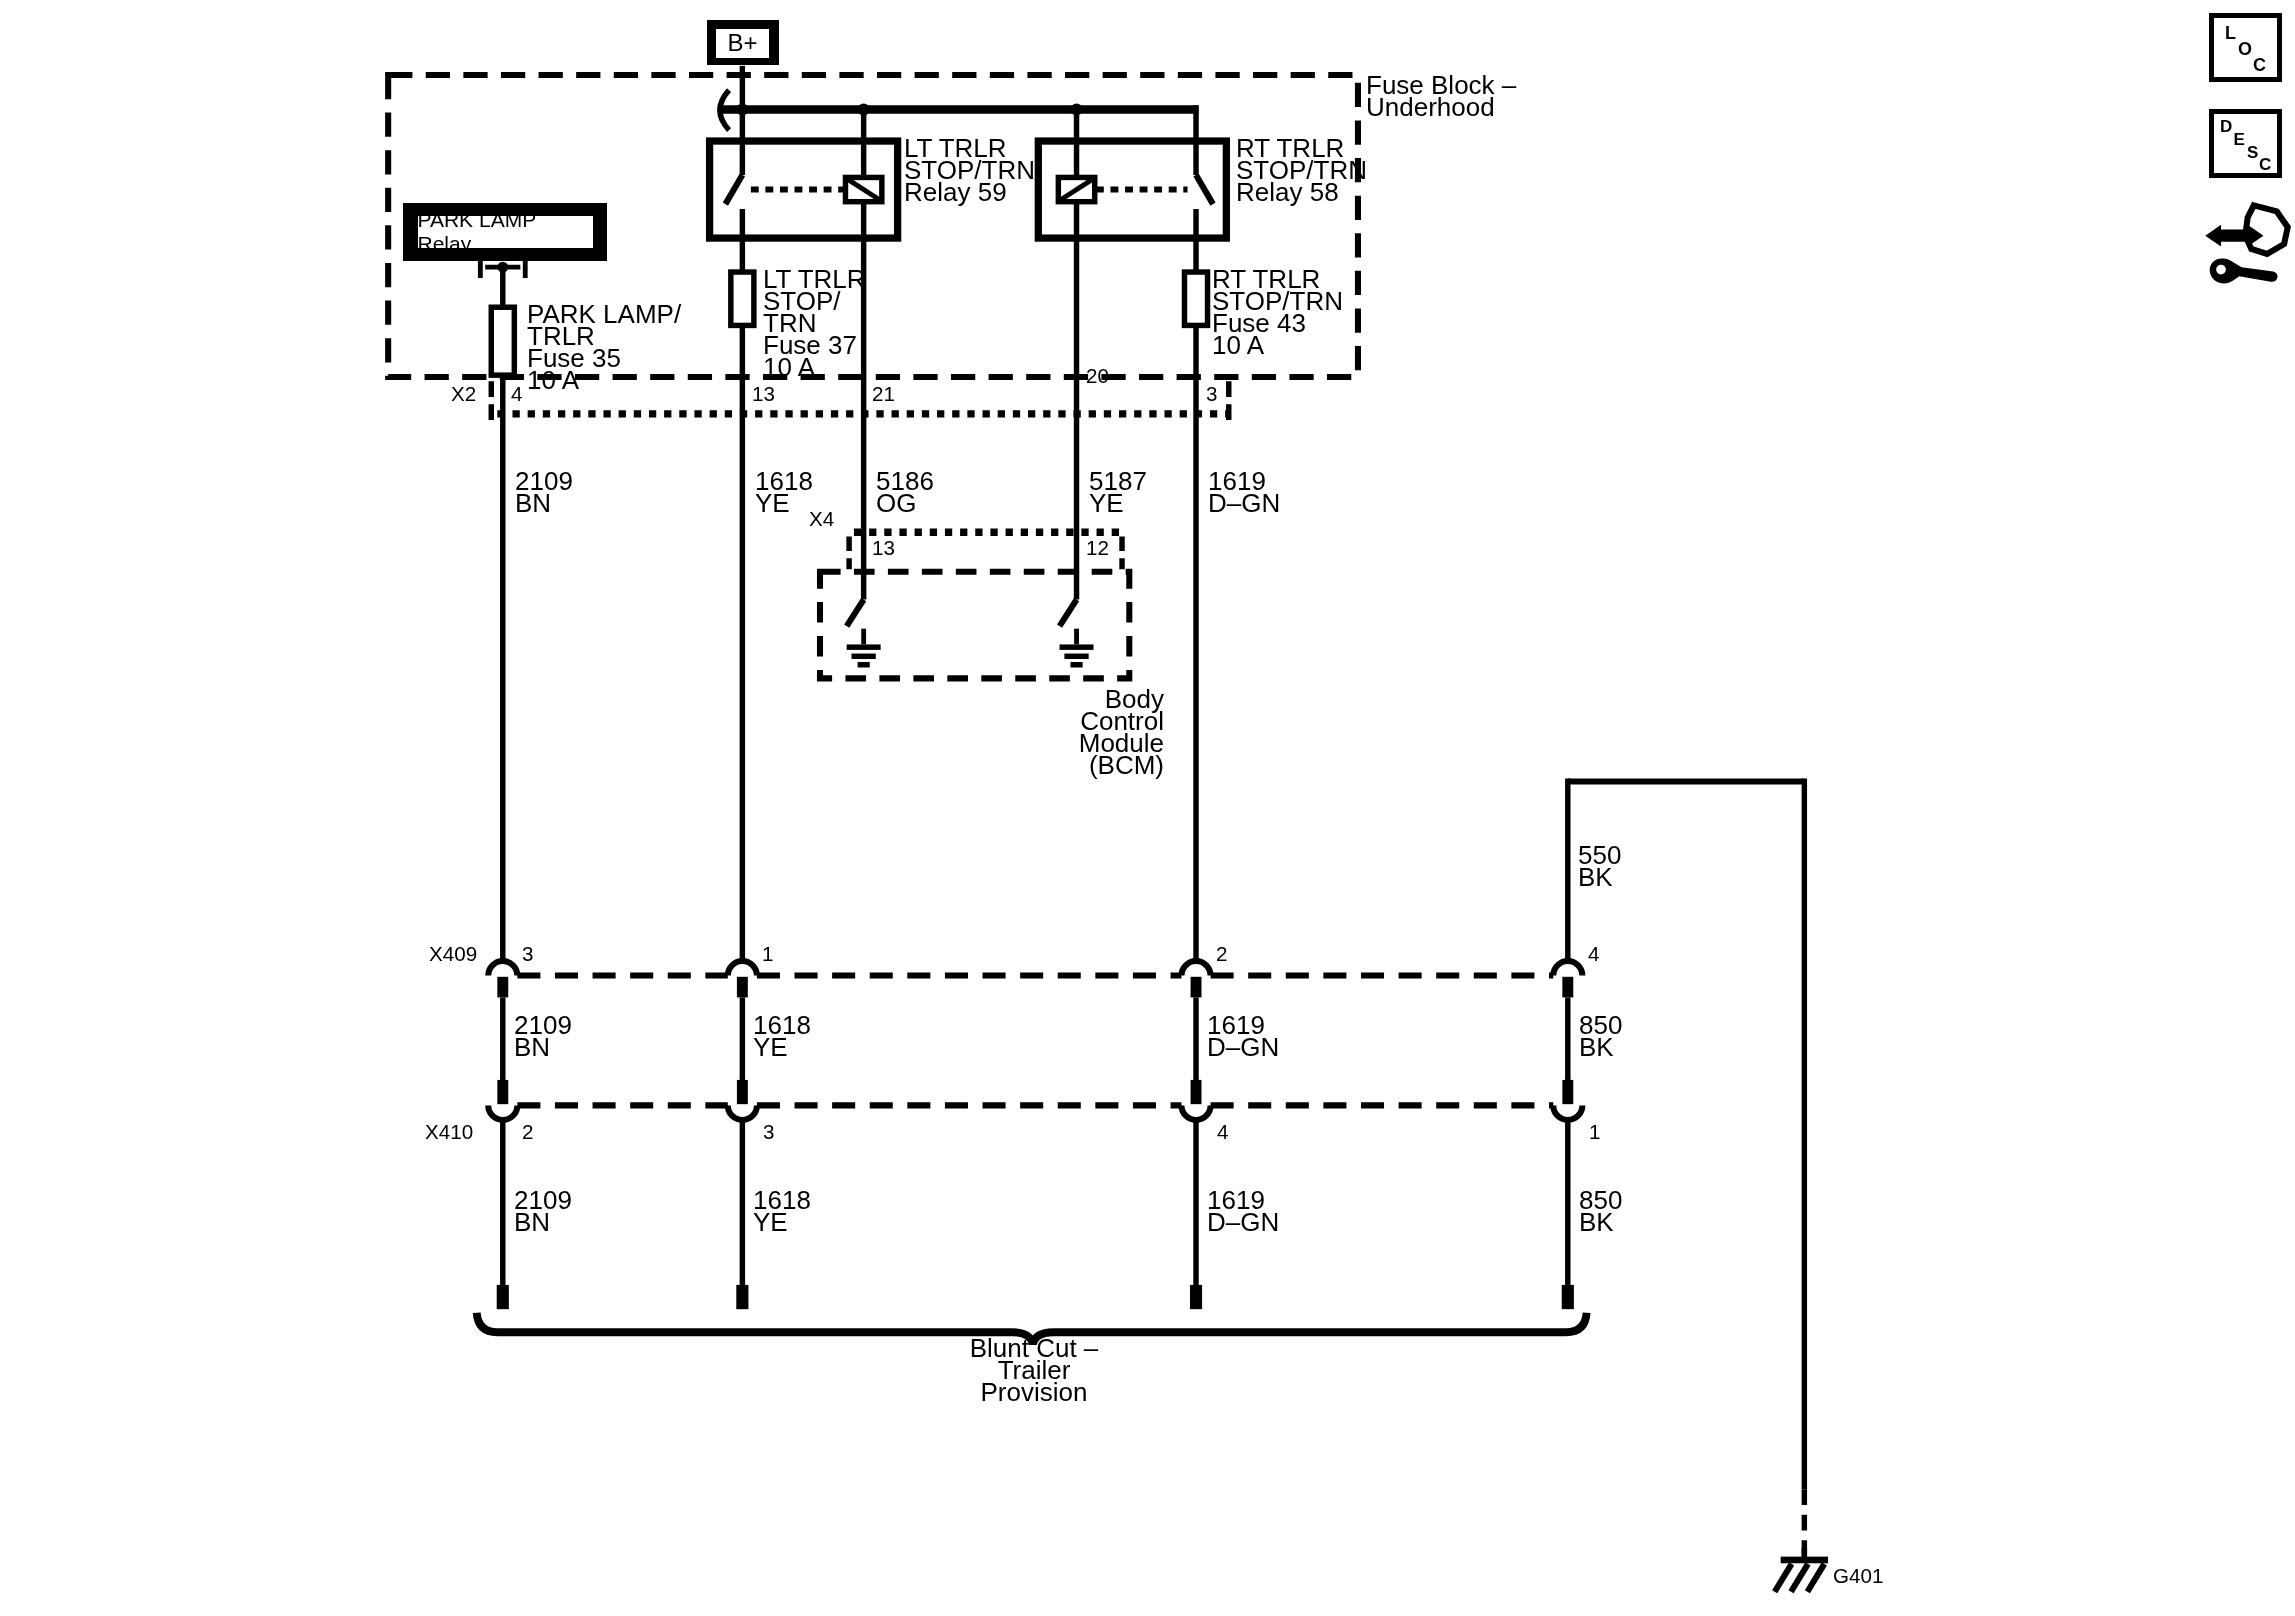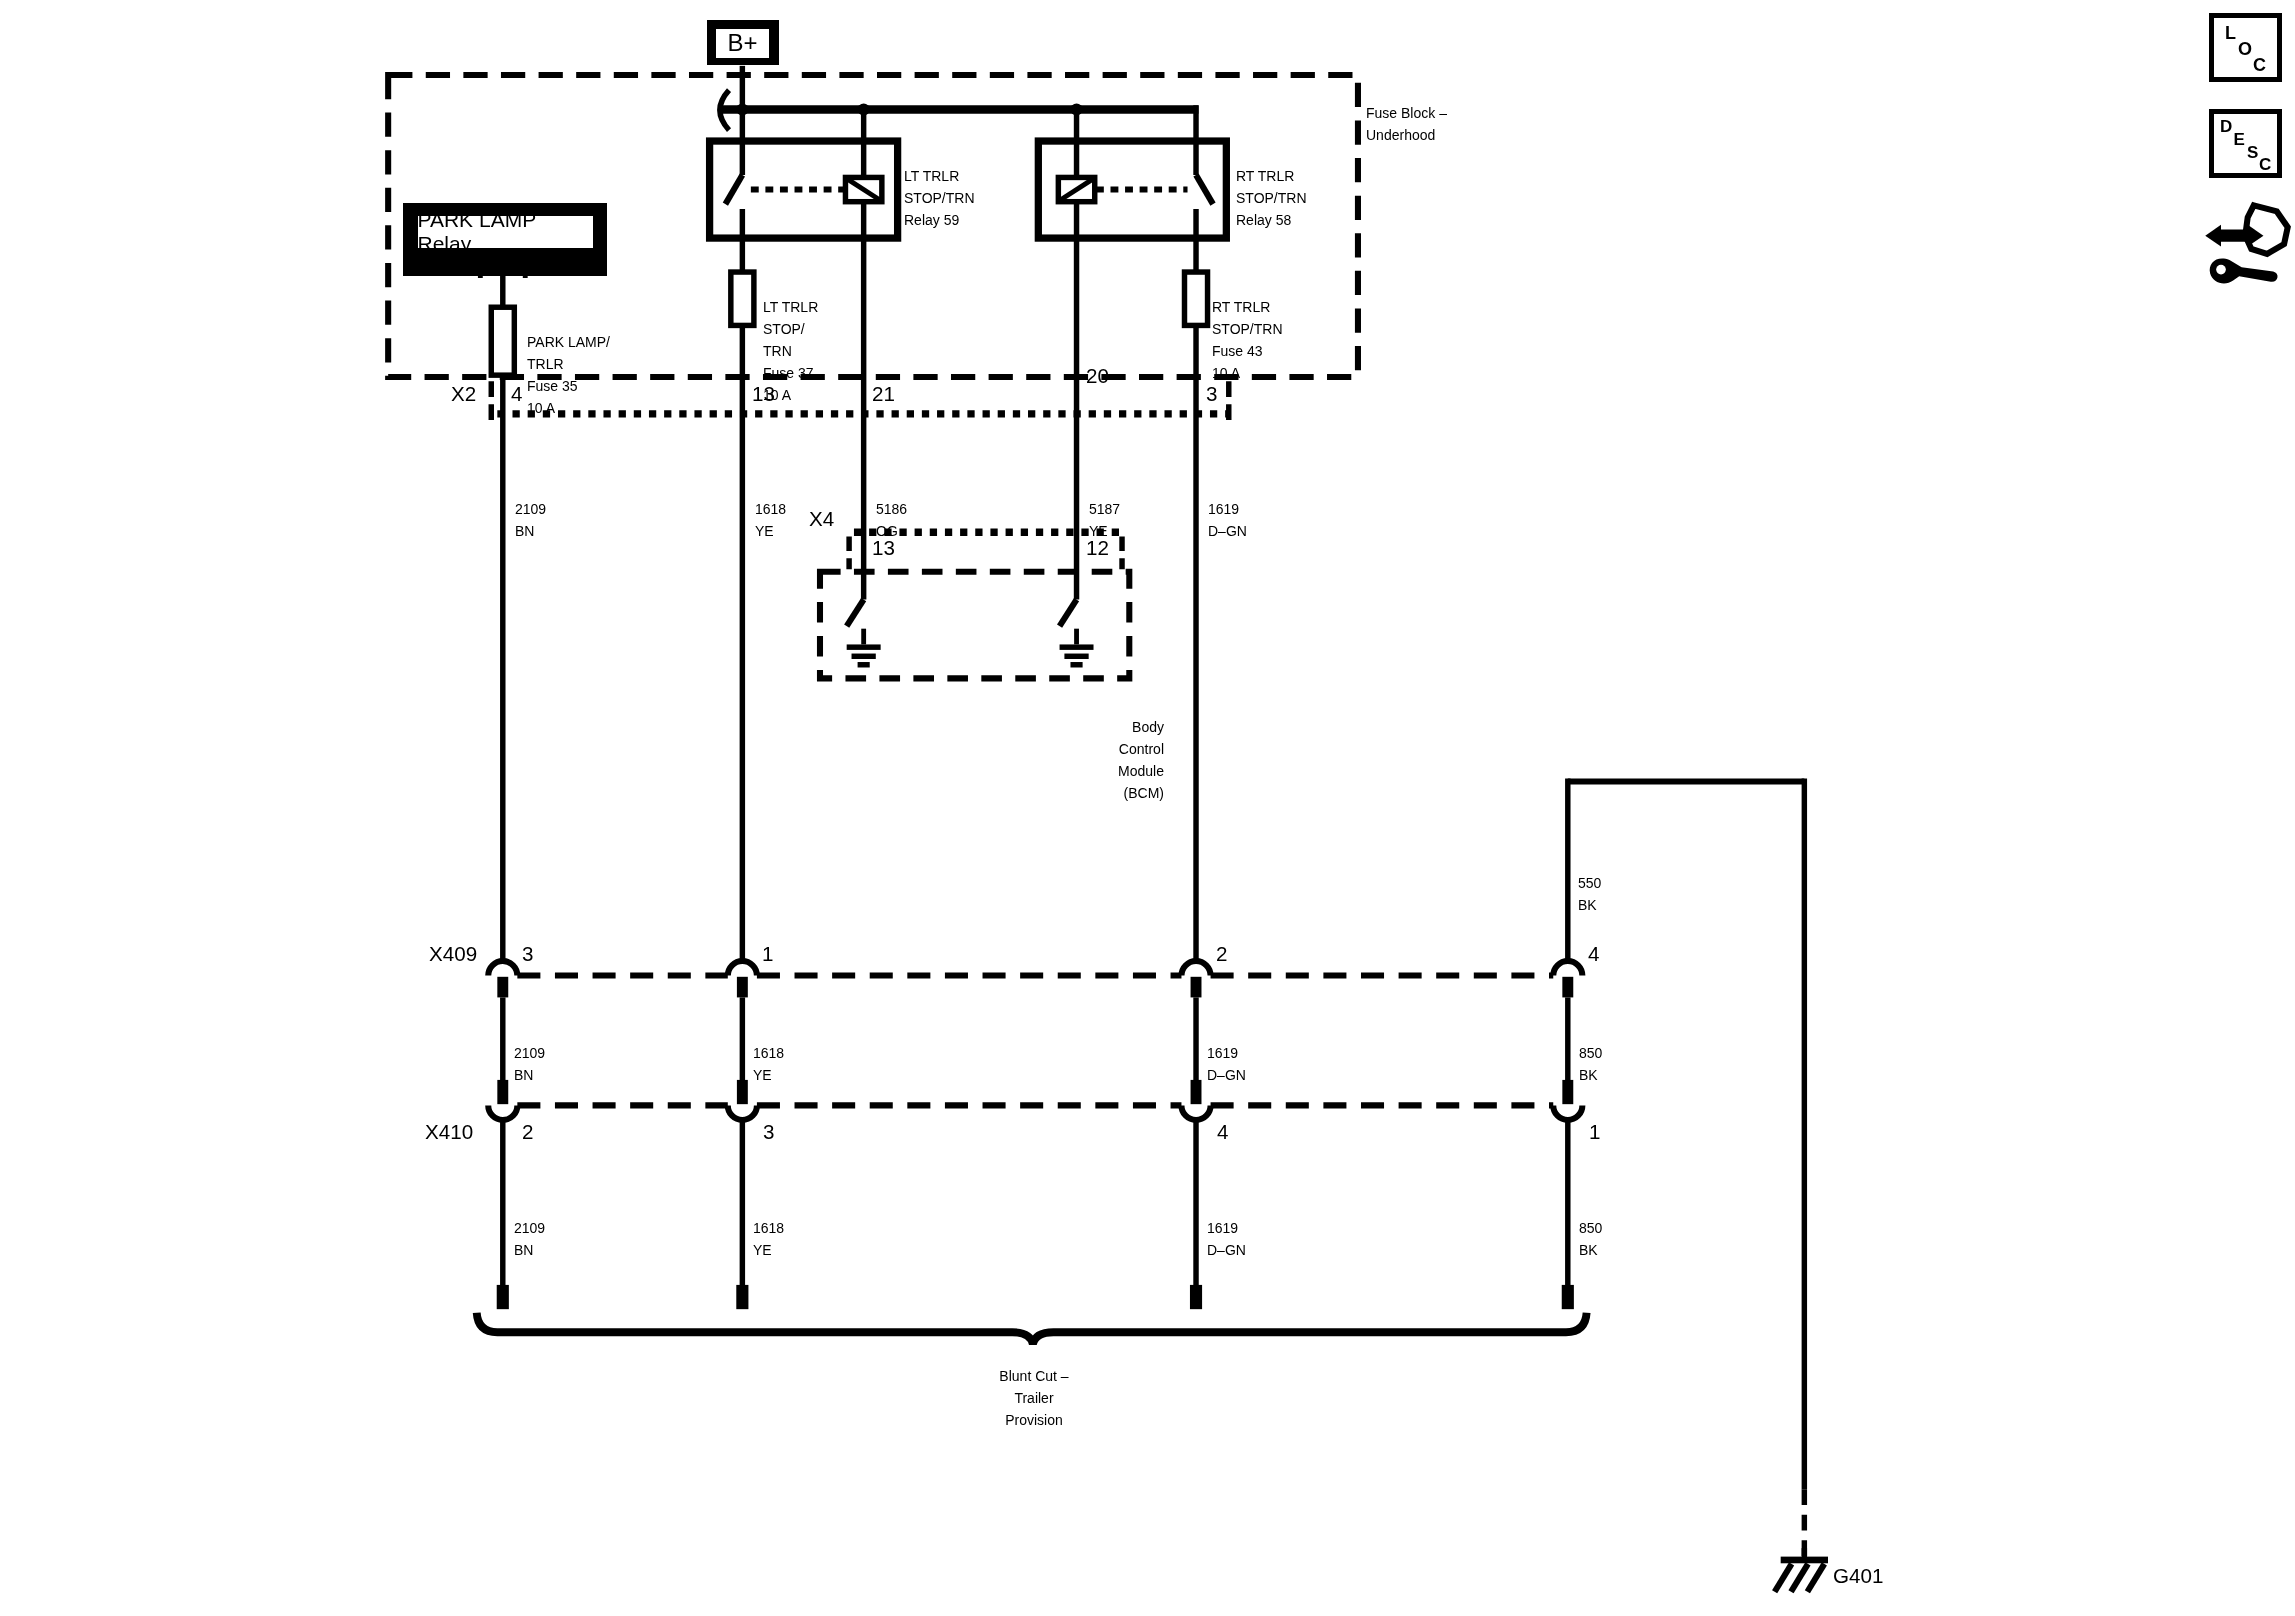--- a/index.html
+++ b/index.html
@@ -1,19 +1,19 @@
 <!DOCTYPE html>
 <html style="font-size:9.7px"><head>
 <meta charset="utf-8">
 <style>
   html,body{margin:0;padding:0;background:#fff;}
   .stage{position:relative;width:2295px;height:1617px;background:#fff;overflow:hidden;
          font-family:"Liberation Sans", sans-serif;color:#000;}
   .stage svg{position:absolute;left:0;top:0;}
-  .lbl{position:absolute;font-size:14px;line-height:22px;white-space:pre-line;margin-top:28px;}
+  .lbl{position:absolute;font-size:26px;line-height:22px;white-space:pre-line;}
   .pin{position:absolute;font-size:20.6px;line-height:22px;}
   .blackbox{position:absolute;background:#000;}
   .whitebox{position:absolute;background:#fff;display:flex;align-items:center;justify-content:center;}
   .ctr{text-align:center;}
   .iconbox{position:absolute;border:5.5px solid #000;background:#fff;}
   .iconletter{position:absolute;font-size:18px;line-height:18px;font-weight:bold;}
 </style>
 </head>
 <body>
 
@@ -171,21 +171,21 @@
         <path d="M3676,428 C3656,420 3640,432 3644,450 C3648,466 3668,472 3682,462 L3692,455 L3744,464 C3756,466 3760,450 3748,447 L3696,440 Z" fill="#000" stroke="none"></path>
         <circle cx="3662" cy="444" r="8" fill="#fff" stroke="none"></circle>
       </g>
     </g>
   </svg>
 
   <div class="blackbox" style="left:707px;top:20px;width:72px;height:45px;">
     <div class="whitebox" style="left:9px;top:8.5px;width:53px;height:29px;font-size:24px;">B+</div>
   </div>
 
-  <div class="blackbox" style="left:403px;top:203px;width:204px;height:73px;">
+  <div class="blackbox" style="left:403px;top:203px;width:204px;height:58px;">
     <div class="whitebox" style="left:11.5px;top:10.3px;width:181px;height:38px;border:3px solid #000;box-sizing:border-box;font-size:21px;">PARK LAMP Relay</div>
   </div>
 
   <div class="lbl" style="left:1366px;top:74px;">Fuse Block –
 Underhood</div>
 
   <div class="lbl" style="left:904px;top:137px;">LT TRLR
 STOP/TRN
 Relay 59</div>
   <div class="lbl" style="left:1236px;top:137px;">RT TRLR

